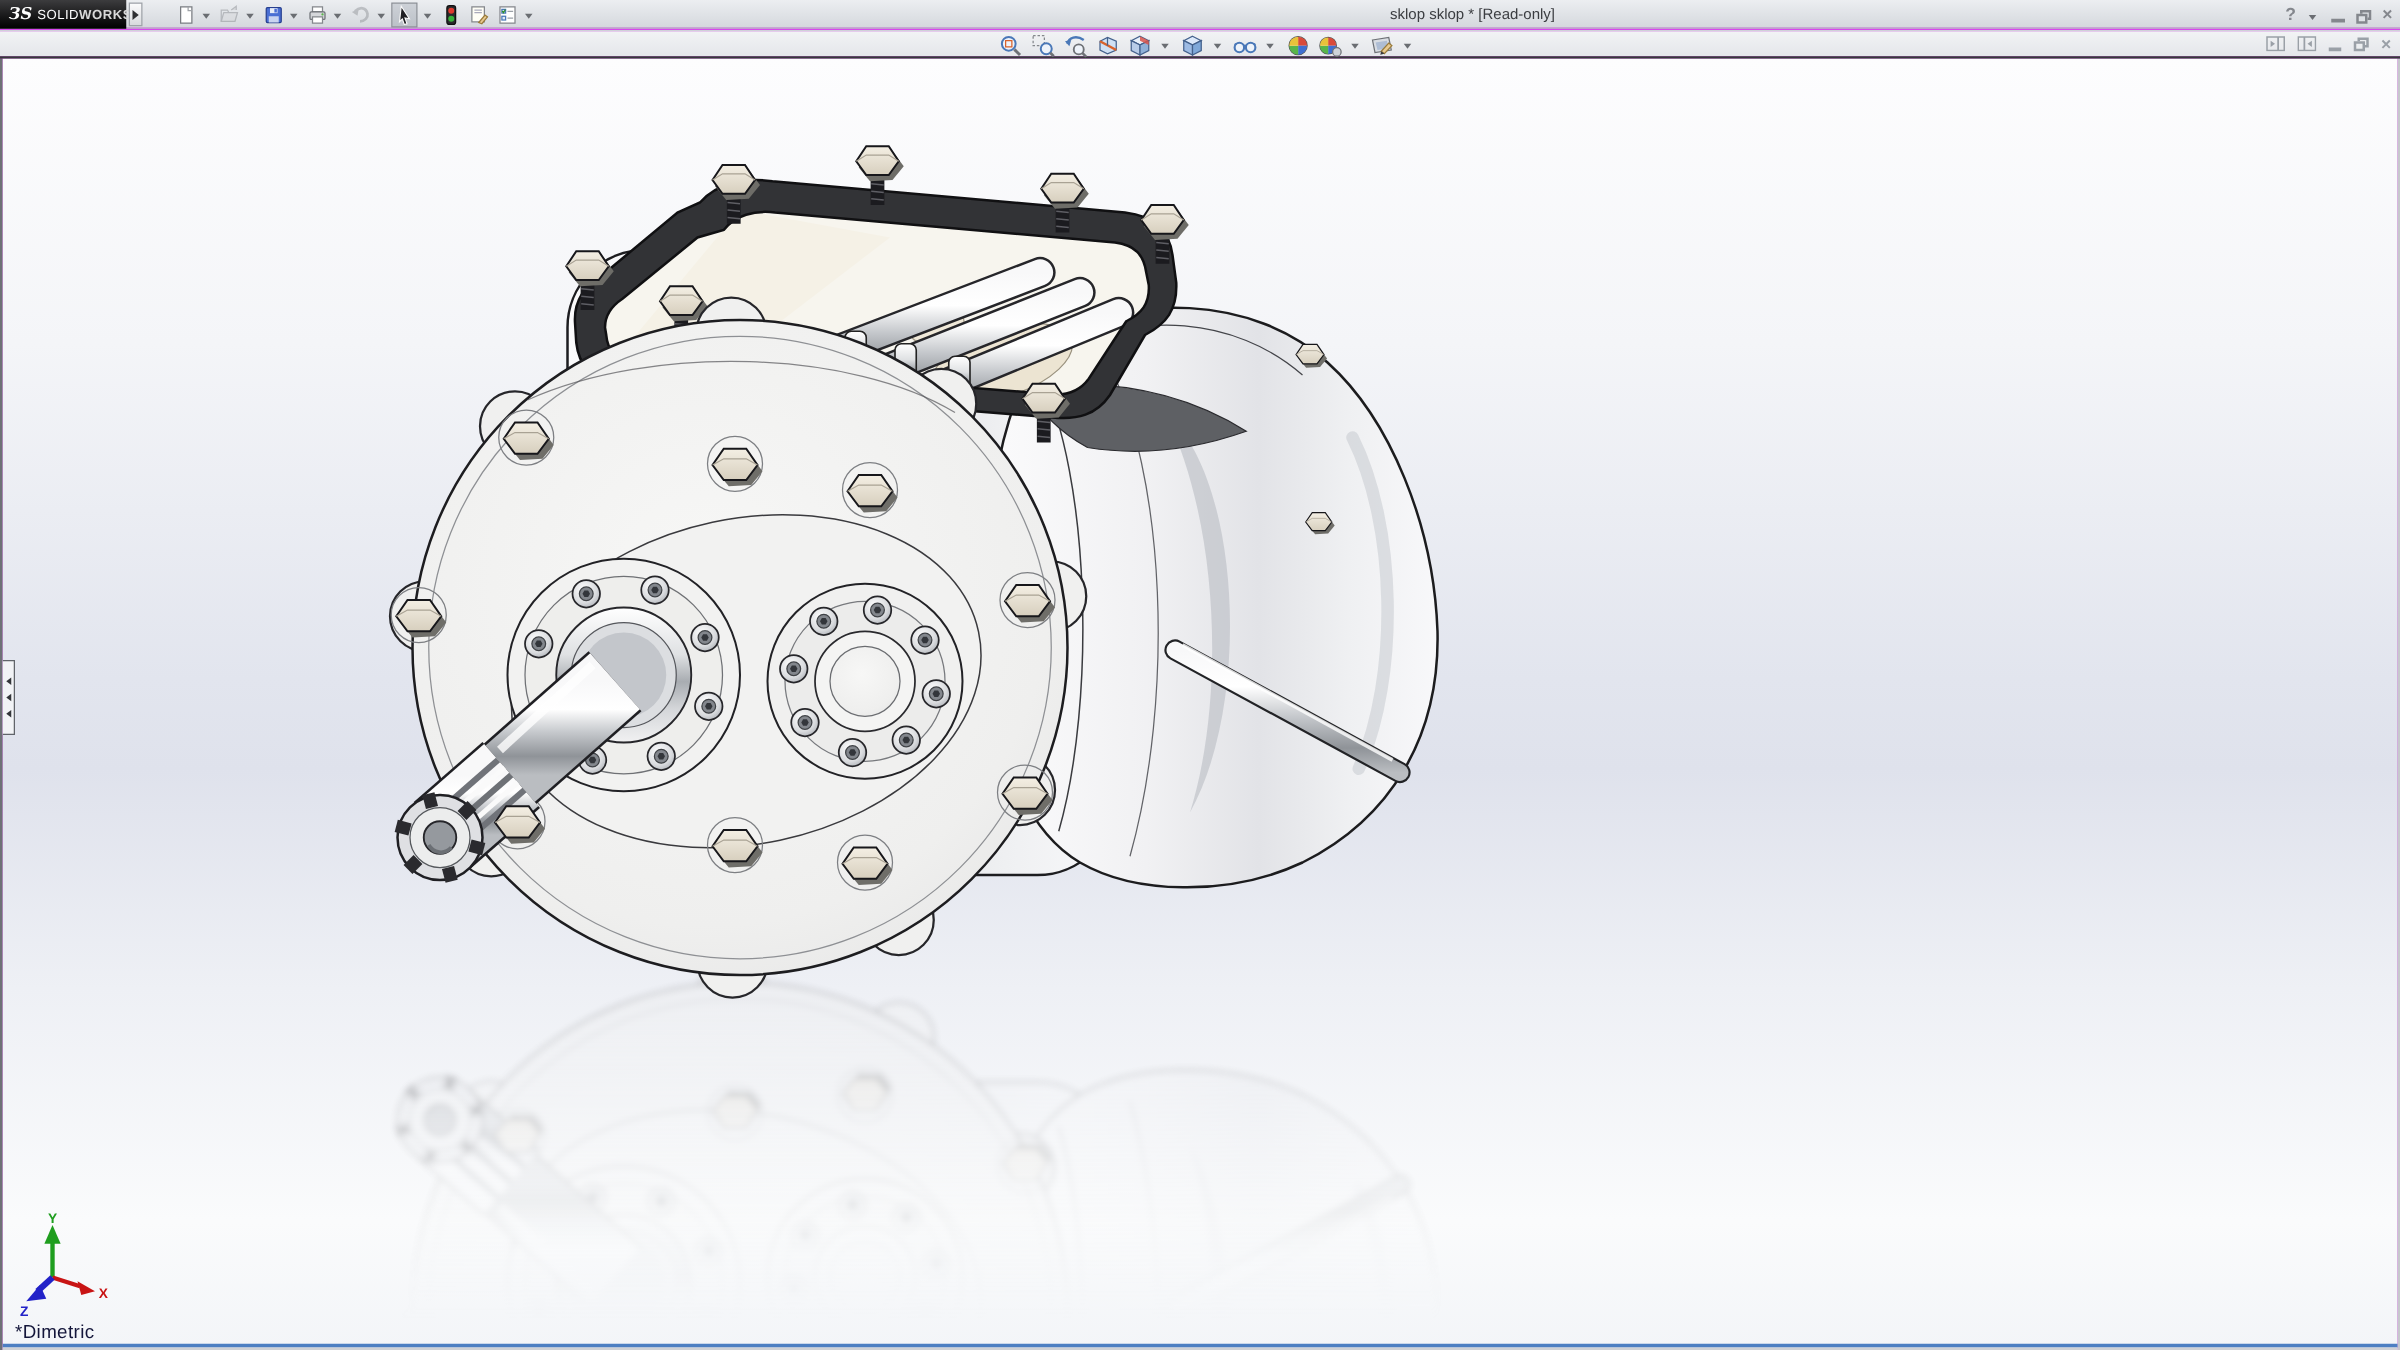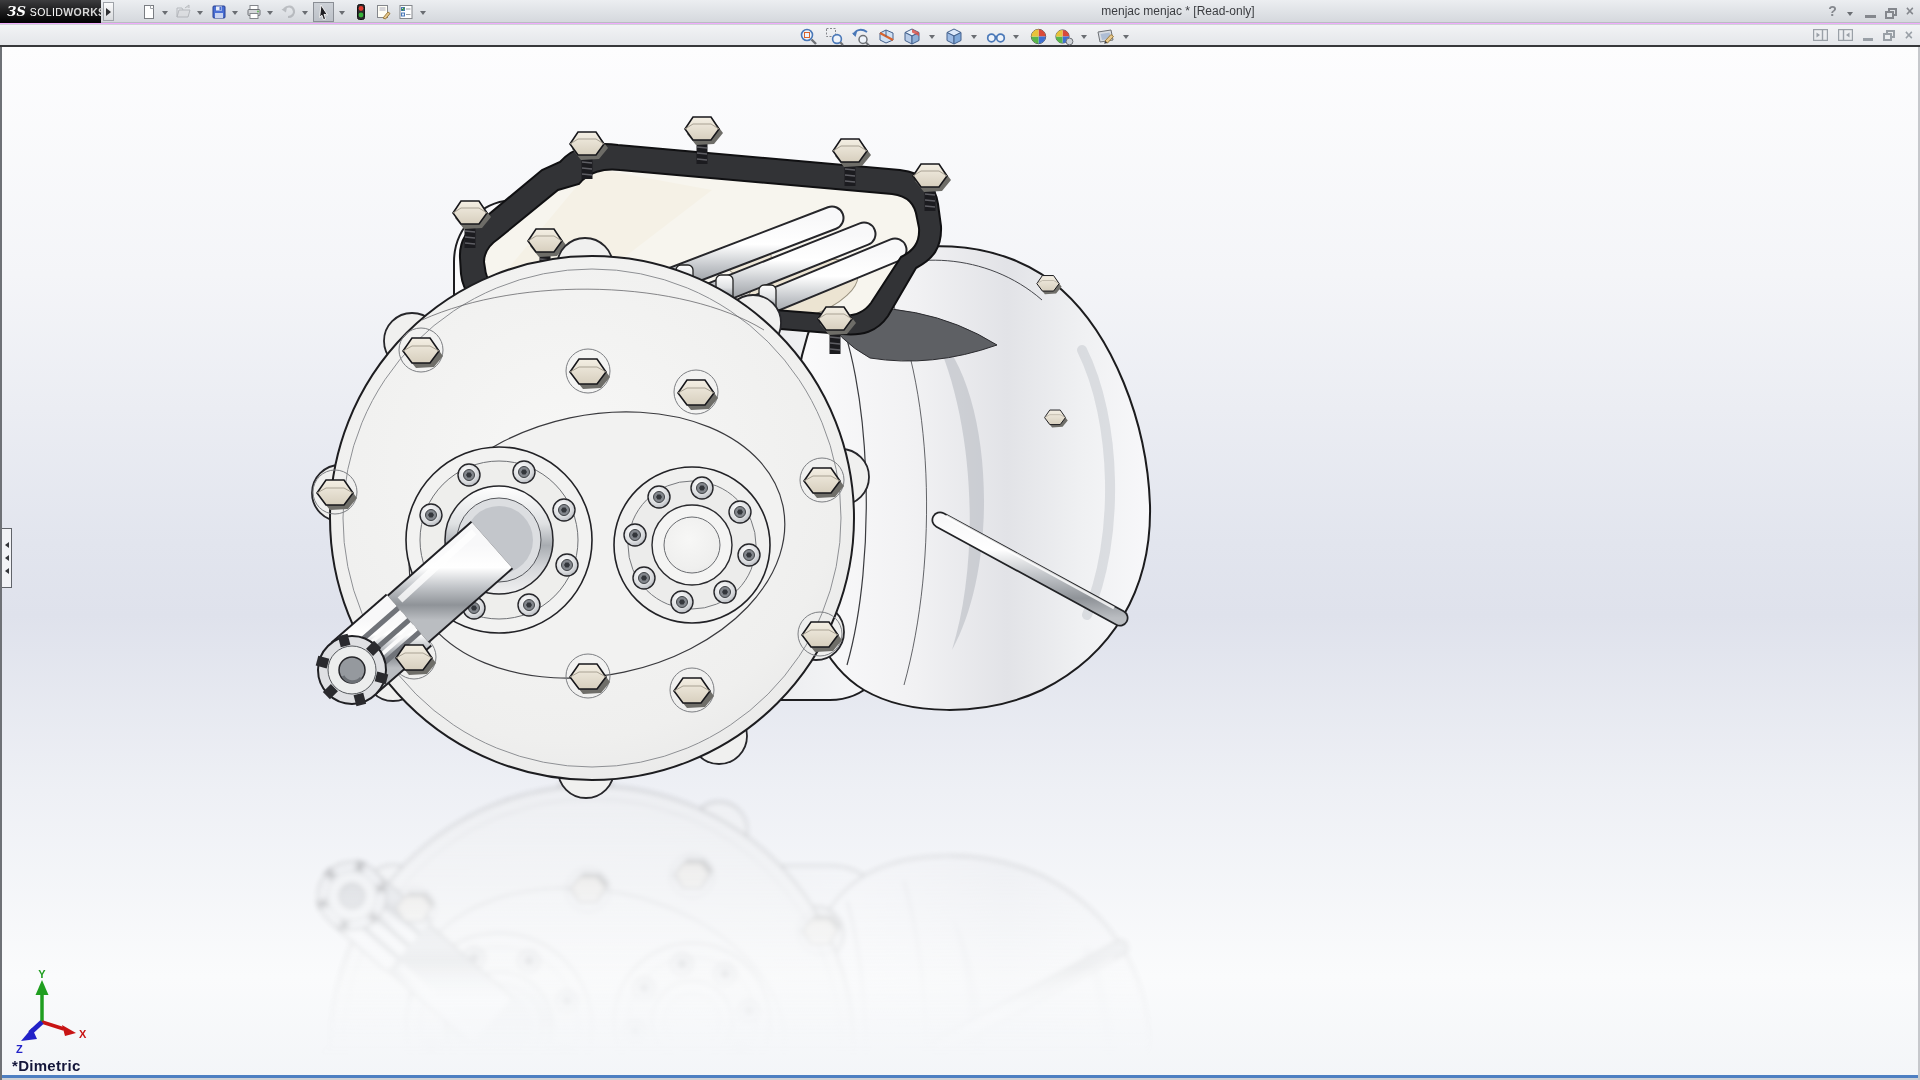--- a/index.html
+++ b/index.html
@@ -1,18 +1,18 @@
 <!DOCTYPE html>
 <html><head>
 <meta charset="utf-8">
 <style>
   html,body{margin:0;padding:0;background:#222;}
   *{box-sizing:border-box;}
   .window{position:relative;width:1920px;height:1080px;overflow:hidden;
-    font-family:"Liberation Sans",sans-serif;background:#f0abfc;}
+    font-family:"Liberation Sans",sans-serif;background:#d946ef;}
 
   
   .titlebar{position:absolute;left:0;top:0;width:1920px;height:23px;
     background:linear-gradient(180deg,#eceef1 0%,#dfe2e6 55%,#d5d8dd 100%);
     border-bottom:1px solid #b9bcc2;}
   .logo{position:absolute;left:0;top:0;width:101px;height:23px;
     background:linear-gradient(180deg,#3c3c3e 0%,#161617 60%,#000 100%);
     display:flex;align-items:center;padding-left:7px;color:#fff;white-space:nowrap;}
   .logo-mark{font-family:"DejaVu Serif",serif;font-style:italic;font-weight:bold;
     font-size:13px;margin-right:4px;}
@@ -58,21 +58,21 @@
   .viewport{position:absolute;left:0;top:47px;width:1920px;height:1033px;overflow:hidden;
     border-left:2px solid #6e7176;border-right:2px solid #c6c8cc;
     background:linear-gradient(180deg,#fdfdfe 0%,#f4f5f8 22%,#e2e5ee 48%,#dfe2ec 55%,
       #eef0f5 72%,#fafbfc 90%,#f3f5f8 100%);}
   .viewport svg{position:absolute;left:0;top:0;}
   .panetab{position:absolute;left:0;top:481px;width:10px;height:60px;
     background:#f2f3f6;border:1px solid #61646a;border-left:none;
     display:flex;flex-direction:column;align-items:center;justify-content:center;gap:7px;}
   .panetab i{width:0;height:0;border:3px solid transparent;border-right:4px solid #34363a;
     margin-right:2px;}
-  .orient{position:absolute;left:10px;top:1010px;font-size:15px;font-weight:bold;
+  .orient{position:absolute;left:10px;top:1010px;font-size:15px;font-weight:normal;
     color:#14163a;letter-spacing:.3px;}
   .blueline{position:absolute;left:0;bottom:2px;width:1920px;height:3px;background:#4d7fc2;}
   .grayline{position:absolute;left:0;bottom:0;width:1920px;height:2px;background:#cfd1d5;}
 </style>
 </head>
 <body>
 
 <div class="window">
 
   <div class="titlebar">
@@ -154,21 +154,21 @@
           <rect x="3.5" y="3.5" width="3" height="3" fill="#dfeaf8" stroke="#4a78b8"></rect>
           <rect x="3.5" y="9" width="3" height="3" fill="#dfeaf8" stroke="#4a78b8"></rect>
           <path d="M3.8 4.8 L4.8 6 L6.3 3.6" fill="none" stroke="#2f8f2f" stroke-width="1.1"></path>
           <line x1="8" y1="5" x2="12.5" y2="5" stroke="#9aa0a7"></line>
           <line x1="8" y1="10.5" x2="12.5" y2="10.5" stroke="#9aa0a7"></line>
         </svg>
       </div>
         <i class="car-d"></i>
     </div>
 
-    <div class="wtitle">menjac menjac * [Read-only]</div>
+    <div class="wtitle">sklop sklop * [Read-only]</div>
 
     <div class="wctl">
       <span class="help-glyph">?</span>
       <i class="car-d" style="margin-top:8px"></i>
       <span class="ctl-min"></span>
       <span class="ctl-restore">
           <i></i>
           <i></i>
         </span>
       <span class="ctl-x">×</span>

